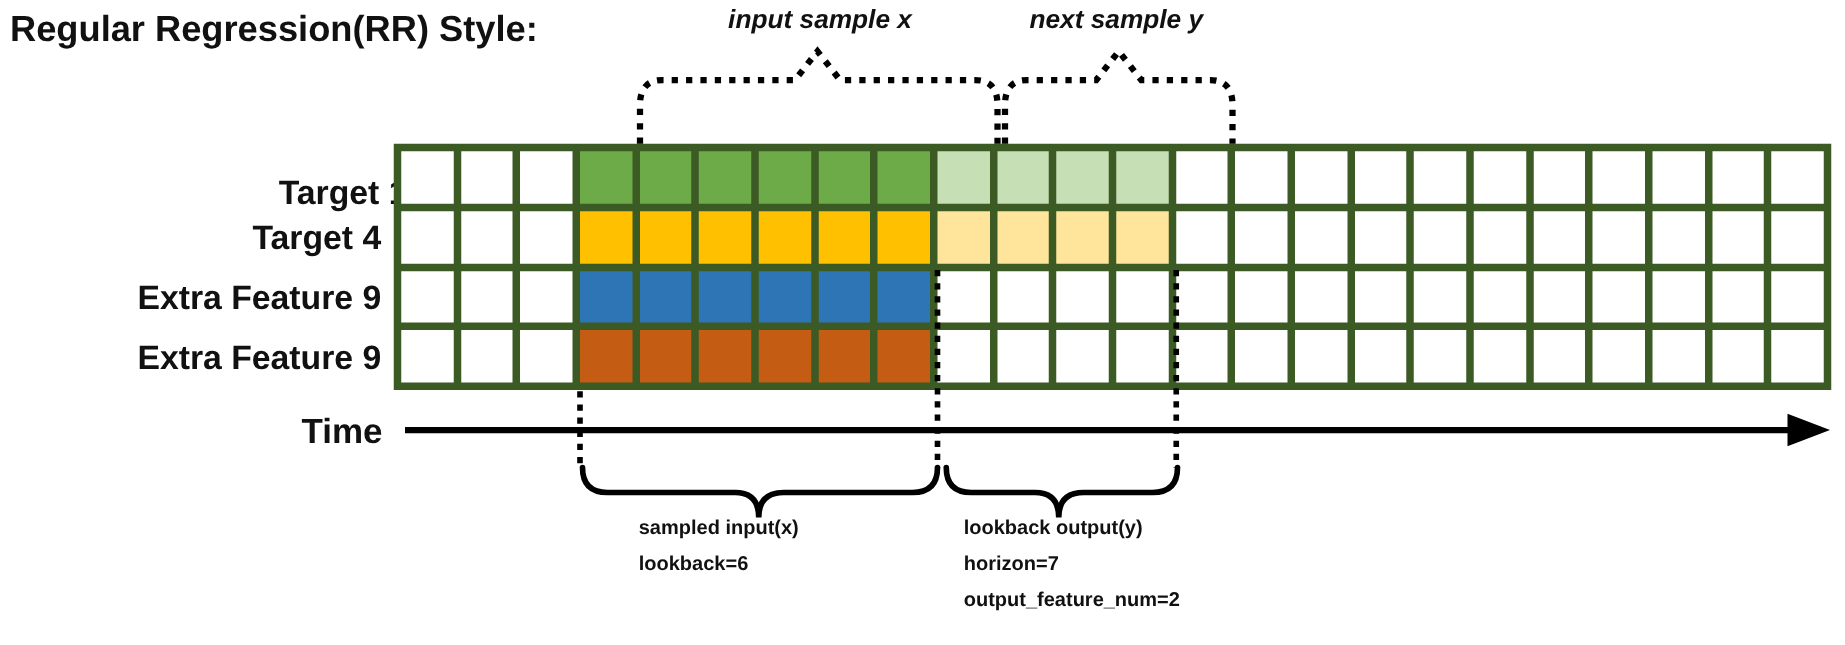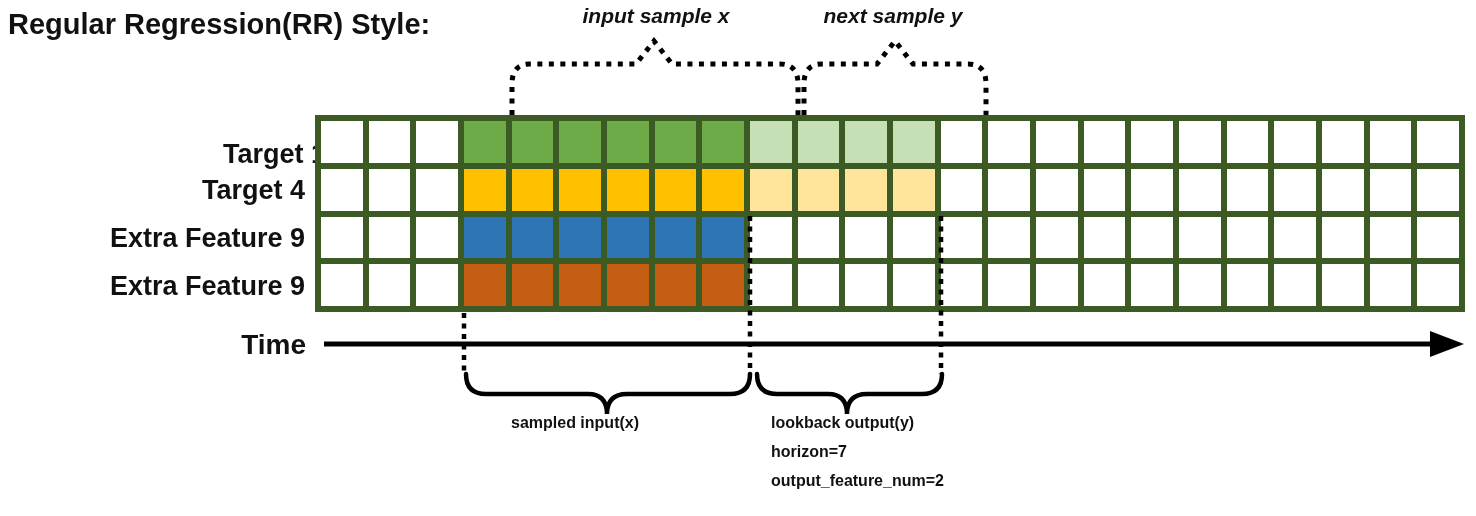--- a/index.html
+++ b/index.html
@@ -133,20 +133,21 @@
     <div class="cell" style="background: rgb(255, 255, 255);"></div>
     <div class="cell" style="background: rgb(255, 255, 255);"></div>
     <div class="cell" style="background: rgb(255, 255, 255);"></div>
     <div class="cell" style="background: rgb(255, 255, 255);"></div>
     <div class="cell" style="background: rgb(255, 255, 255);"></div>
     <div class="cell" style="background: rgb(255, 255, 255);"></div>
   </div>
 
 <div class="param-block" id="param-input">
   <div>sampled input(x)</div>
+  <div>lookback=6</div>
 </div>
 <div class="param-block" id="param-output">
   <div>lookback output(y)</div>
   <div>horizon=7</div>
   <div>output_feature_num=2</div>
 </div>
 
 <svg id="overlay" width="1476" height="516" viewBox="0 0 1476 516">
 
   <path d="M 512 115 L 512 84 Q 512 64 530 64 L 636 64 L 654 41 L 672 64 L 780 64 Q 798 64 798 84 L 798 115" fill="none" stroke="#000" stroke-width="5" stroke-dasharray="5 6.5" stroke-linecap="butt"></path>

